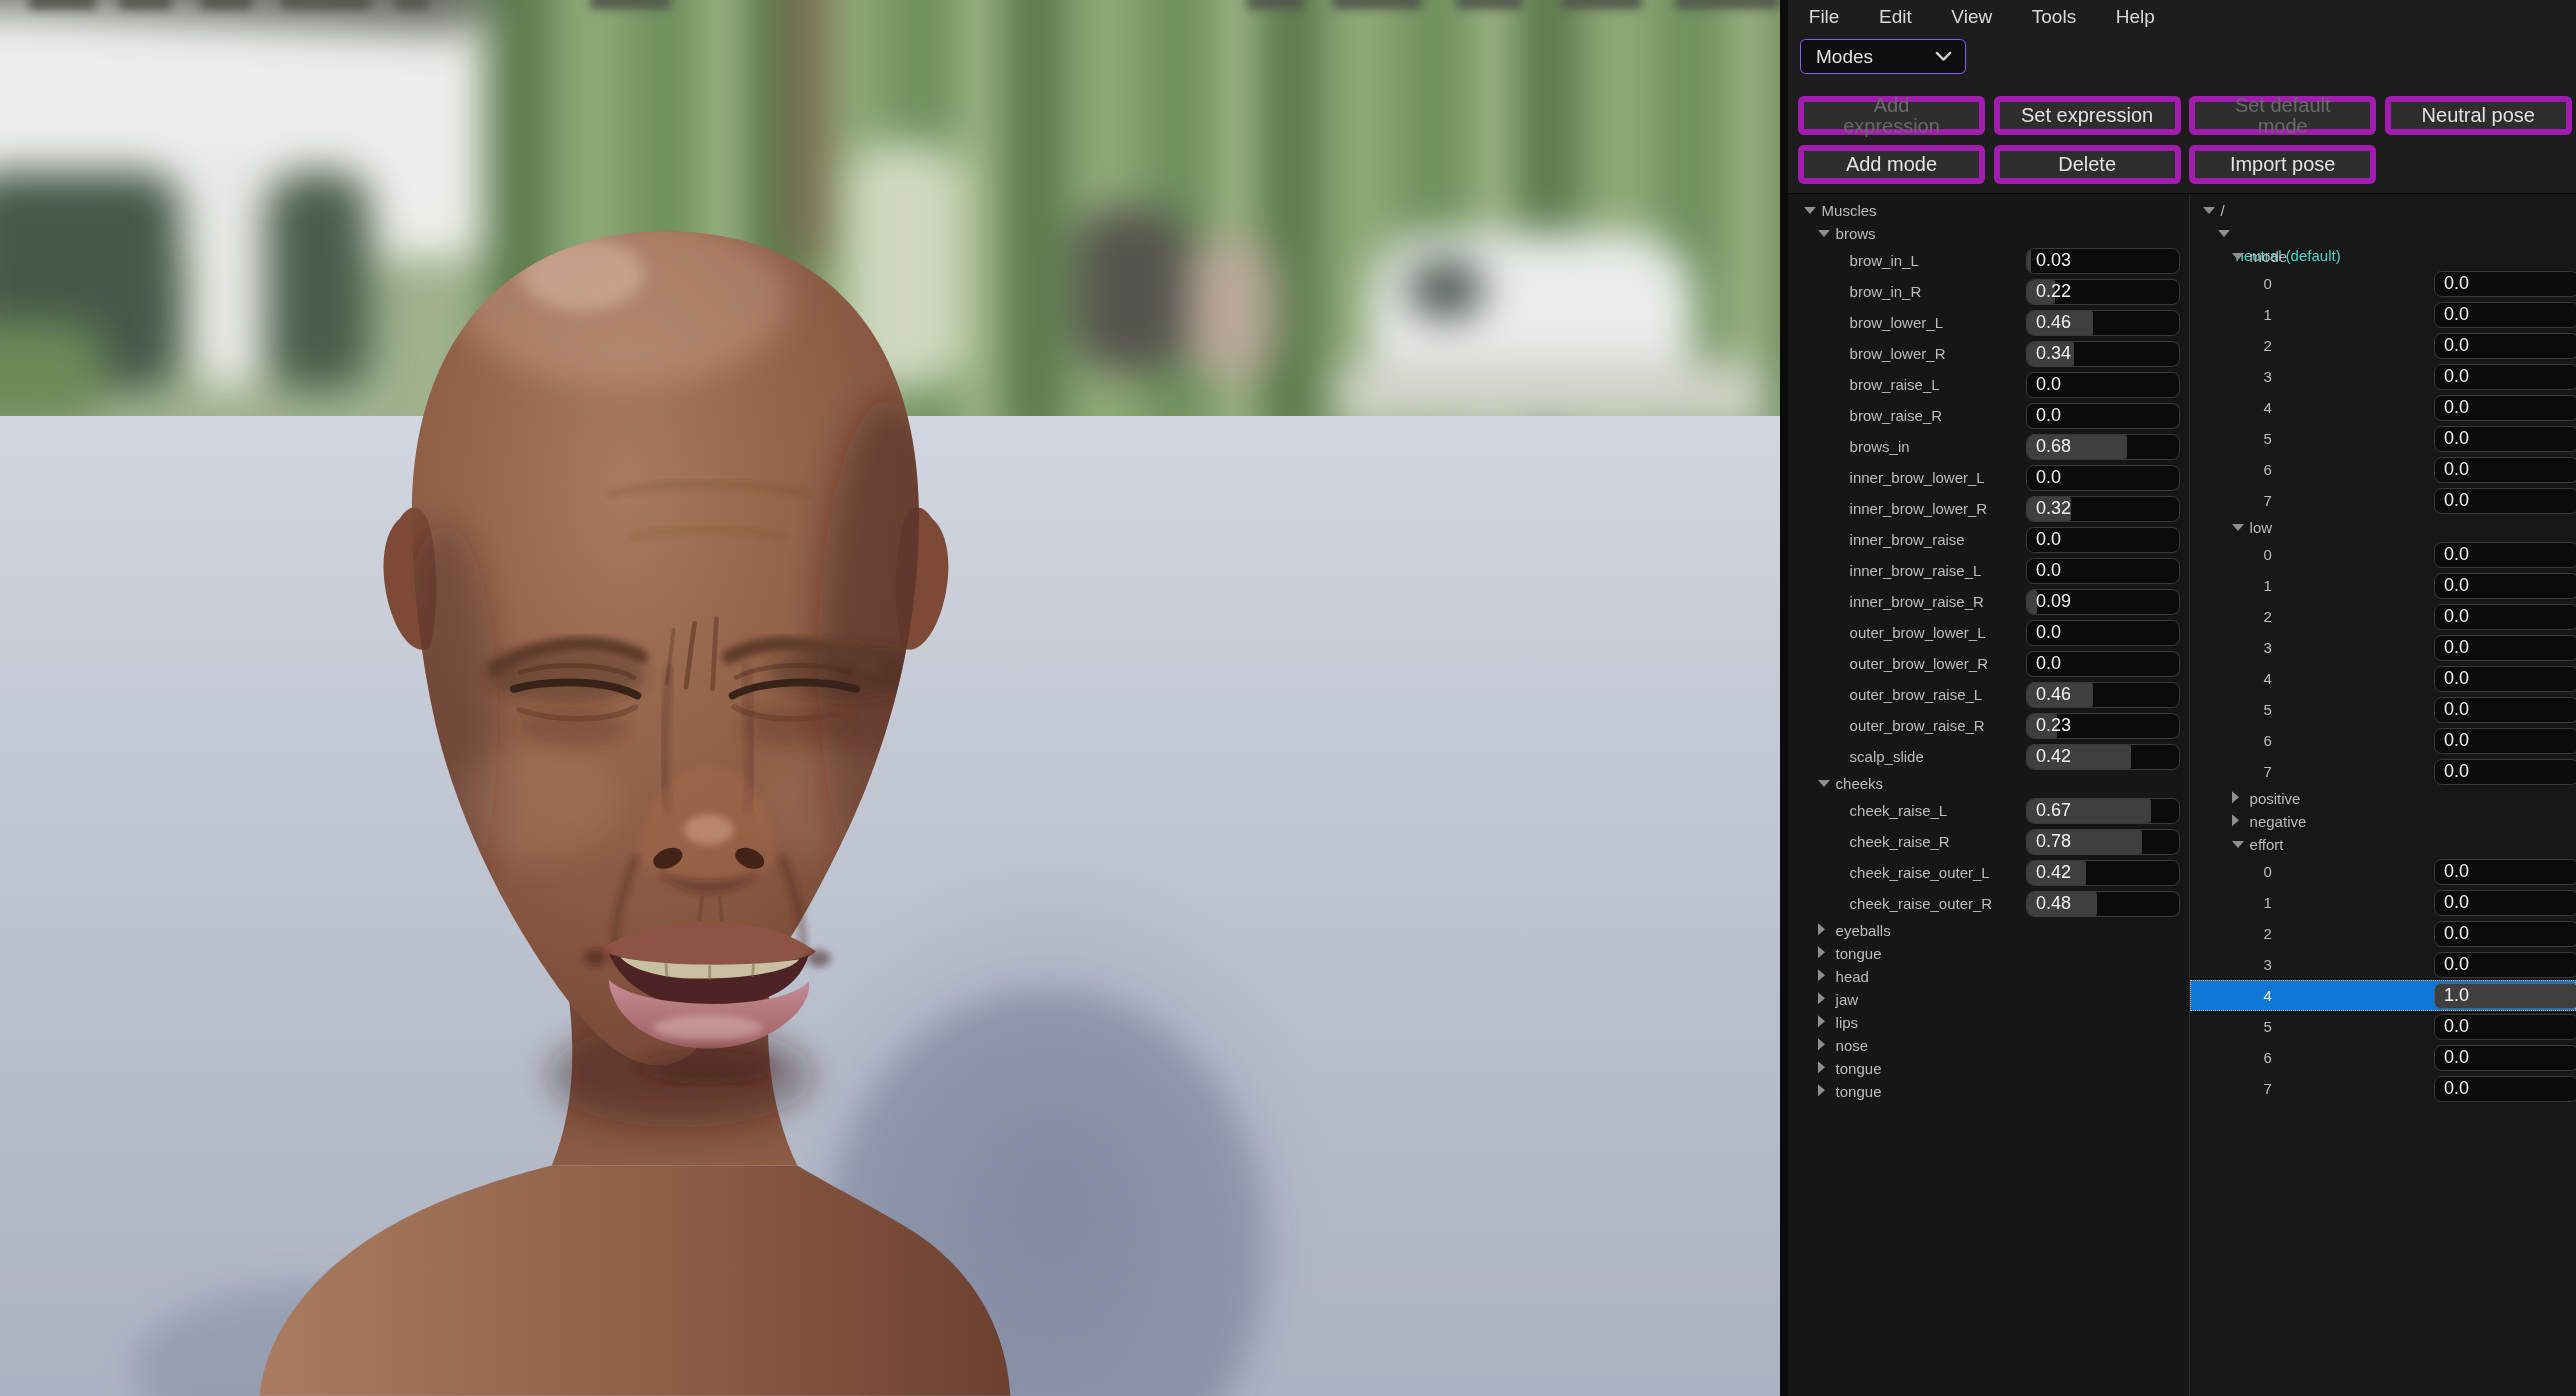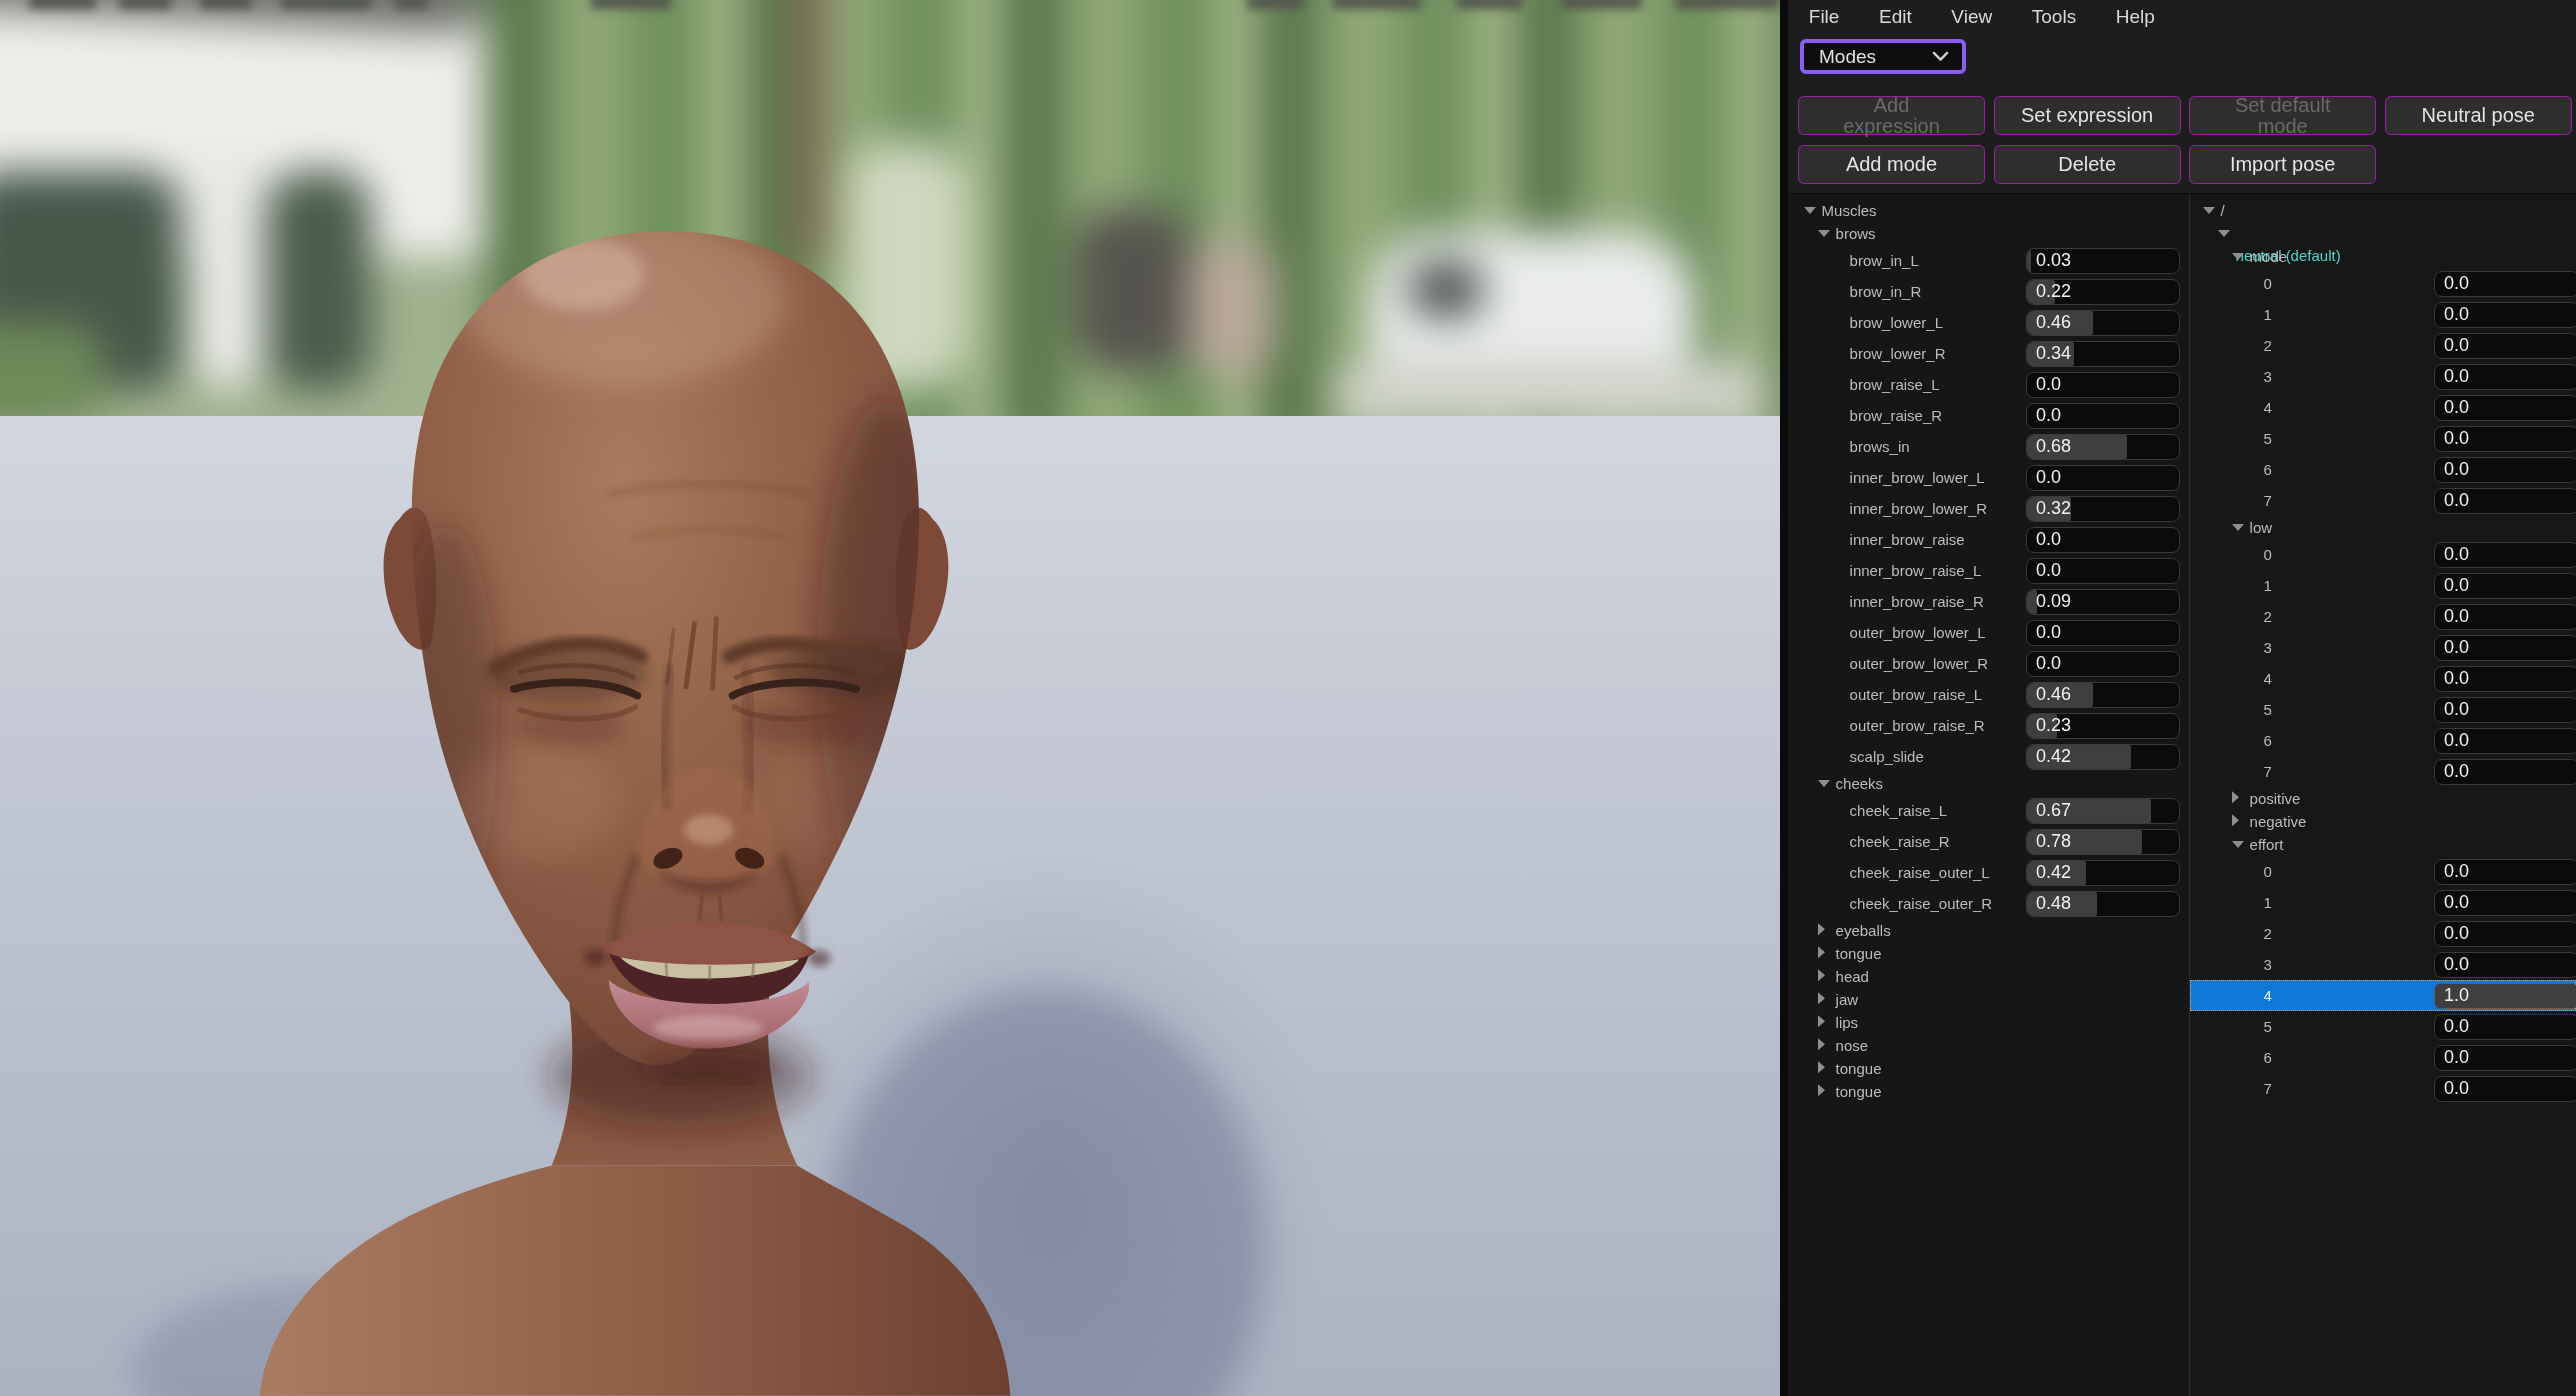--- a/index.html
+++ b/index.html
@@ -20,27 +20,27 @@
   svg.bust{position:absolute;left:0;top:0;}
 
   
   .panel{position:absolute;left:1780px;top:0;width:796px;height:1396px;background:#1d1d1d;}
   .panel::before{content:'';position:absolute;left:0;top:0;bottom:0;width:7.6px;background:#0b0b0b;}
 
   .menubar{position:absolute;left:25px;top:3.8px;display:flex;gap:32px;}
   .menu-item{font-size:19px;color:#d9d9d9;padding:1.9px 3.8px;cursor:default;}
 
   .modes-btn{position:absolute;left:20px;top:39px;width:166px;height:35px;background:#0e0e0e;
-             border:4px solid #8b5cf6;border-radius:5.7px;display:flex;align-items:center;
+             border:1px solid #8b5cf6;border-radius:5.7px;display:flex;align-items:center;
              justify-content:space-between;padding:0 13.3px 0 15px;box-sizing:border-box;}
   .modes-btn .mlabel{font-size:19px;color:#e2e2e2;}
 
   .toolbar{position:absolute;left:18px;top:96px;display:grid;
            grid-template-columns:repeat(4,187px);column-gap:8.6px;row-gap:9.5px;}
-  .tbtn{height:39px;background:#2e2e2e;border:1px solid #a21caf;border-radius:5.7px;
+  .tbtn{height:39px;background:#2e2e2e;border:6px solid #a21caf;border-radius:5.7px;
         display:flex;align-items:center;justify-content:center;text-align:center;
         font-size:20px;line-height:1.05;color:#e3e3e3;white-space:pre-line;box-sizing:border-box;}
   .tbtn.disabled{color:#6a6a6a;}
 
   .trees{position:absolute;left:7.6px;right:0;top:193px;bottom:0;background:#161616;
          border-top:1px solid #0a0a0a;}
   .tree{position:absolute;top:0;bottom:0;padding-top:4.8px;box-sizing:border-box;}
   .tree-left{left:6px;width:401px;}
   .tree-right{left:401px;right:0;border-left:1.9px solid #2c2c2c;background:#171717;}
 

